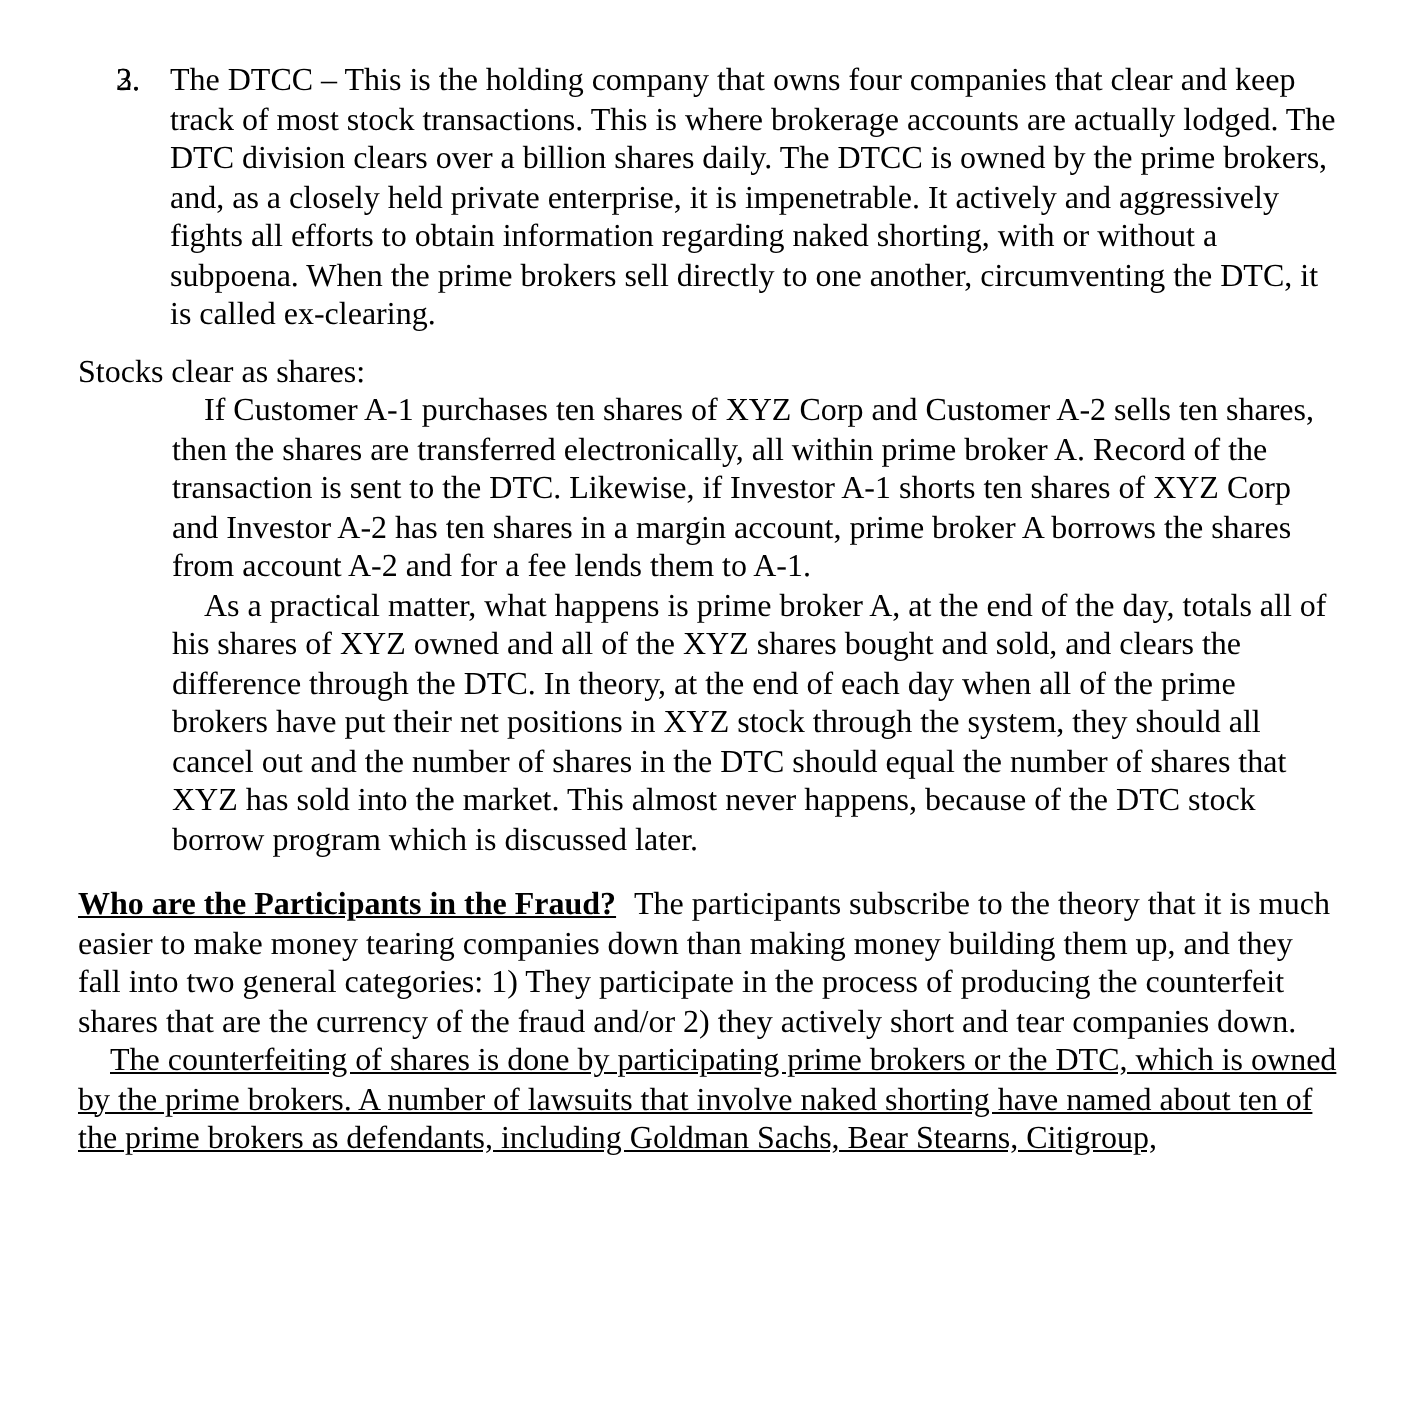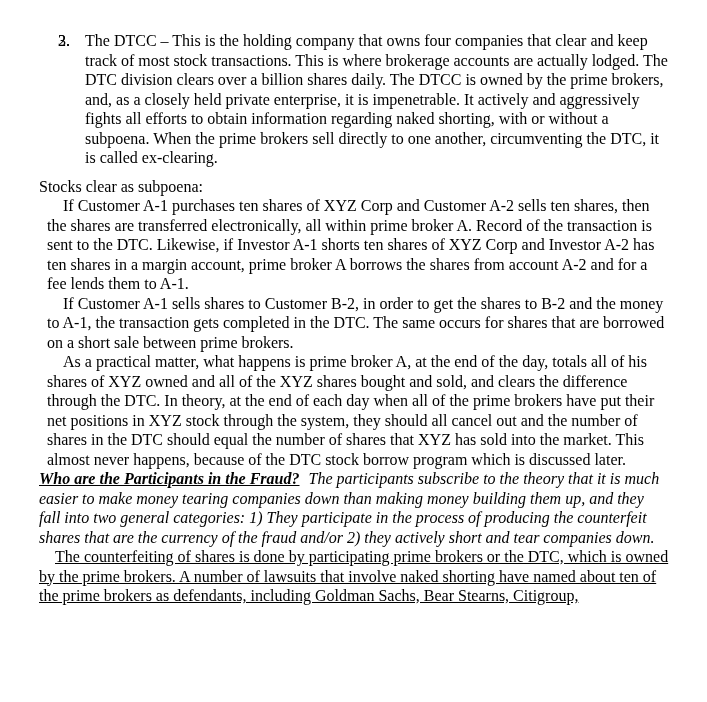--- a/index.html
+++ b/index.html
@@ -26,23 +26,23 @@
     padding-left: 46px;
   }
   .numbered-list .num {
     position: absolute;
     left: 19px;
     top: 0;
   }
   
   .stocks-intro { margin-top: 9px; }
   .stocks-body { margin-left: 8px; }
-  .stocks-body p { text-indent: 16px; }
+  .stocks-body p { text-indent: 16px; margin-left: 39px; }
   
-  .fraud-lead { margin-top: 0; font-style: italic; }
+  .fraud-lead { margin-top: 13px; }
   .fraud-heading {
     font-weight: bold;
     text-decoration: underline;
     margin-right: 9px;
   }
   .counterfeit-para { text-indent: 16px; text-decoration: underline; }
 </style>
 </head>
 <body>
 
@@ -51,25 +51,24 @@
   <ol class="numbered-list">
     <li>
       <span class="num">2.</span>
     </li>
     <li>
       <span class="num">3.</span>
       <span>The DTCC – This is the holding company that owns four companies that clear and keep track of most stock transactions. This is where brokerage accounts are actually lodged. The DTC division clears over a billion shares daily. The DTCC is owned by the prime brokers, and, as a closely held private enterprise, it is impenetrable. It actively and aggressively fights all efforts to obtain information regarding naked shorting, with or without a subpoena. When the prime brokers sell directly to one another, circumventing the DTC, it is called ex-clearing.</span>
     </li>
   </ol>
 
-  <p class="stocks-intro">Stocks clear as subpoena:</p>
+  <p class="stocks-intro">Stocks clear as shares:</p>
 
   <div class="stocks-body">
     <p>If Customer A-1 purchases ten shares of XYZ Corp and Customer A-2 sells ten shares, then the shares are transferred electronically, all within prime broker A. Record of the transaction is sent to the DTC. Likewise, if Investor A-1 shorts ten shares of XYZ Corp and Investor A-2 has ten shares in a margin account, prime broker A borrows the shares from account A-2 and for a fee lends them to A-1.</p>
-    <p>If Customer A-1 sells shares to Customer B-2, in order to get the shares to B-2 and the money to A-1, the transaction gets completed in the DTC. The same occurs for shares that are borrowed on a short sale between prime brokers.</p>
     <p>As a practical matter, what happens is prime broker A, at the end of the day, totals all of his shares of XYZ owned and all of the XYZ shares bought and sold, and clears the difference through the DTC. In theory, at the end of each day when all of the prime brokers have put their net positions in XYZ stock through the system, they should all cancel out and the number of shares in the DTC should equal the number of shares that XYZ has sold into the market. This almost never happens, because of the DTC stock borrow program which is discussed later.</p>
   </div>
 
   <p class="fraud-lead"><span class="fraud-heading">Who are the Participants in the Fraud?</span><span>The participants subscribe to the theory that it is much easier to make money tearing companies down than making money building them up, and they fall into two general categories: 1) They participate in the process of producing the counterfeit shares that are the currency of the fraud and/or 2) they actively short and tear companies down.</span></p>
 
   <p class="counterfeit-para">The counterfeiting of shares is done by participating prime brokers or the DTC, which is owned by the prime brokers. A number of lawsuits that involve naked shorting have named about ten of the prime brokers as defendants, including Goldman Sachs, Bear Stearns, Citigroup,</p>
 
 </div>
 
 </body></html>

